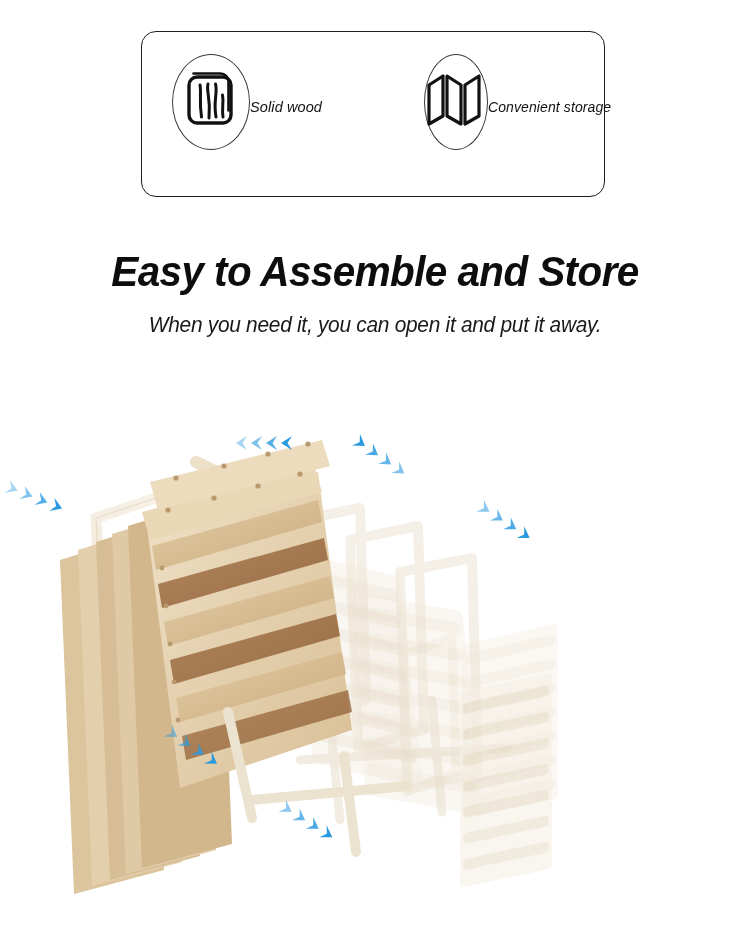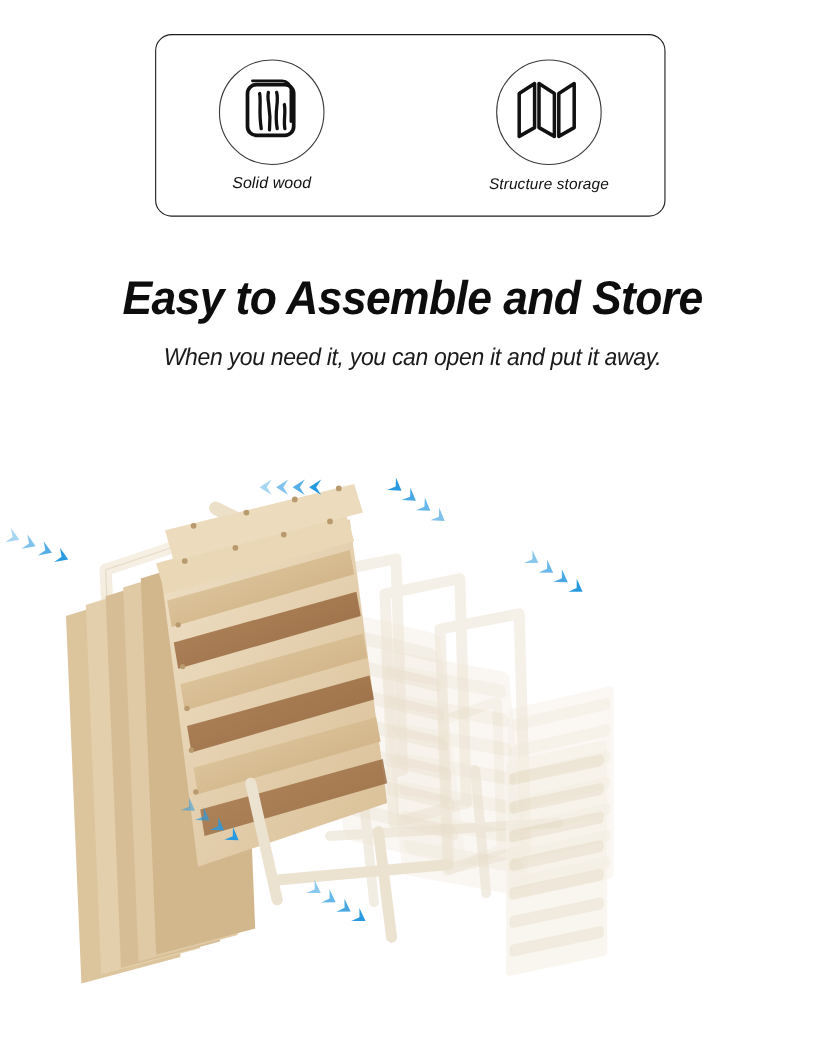--- a/index.html
+++ b/index.html
@@ -13,21 +13,21 @@
   
   .feature-card{
     position:absolute;left:141px;top:31px;width:464px;height:166px;
     border:1.6px solid #1d1d1d;border-radius:15px;background:#fff;
     box-sizing:border-box;
   }
   .features{
     display:flex;justify-content:space-between;align-items:flex-start;
     padding:22px 30px 0 30px;box-sizing:border-box;height:100%;
   }
-  .feature{display:flex;flex-direction:column;align-items:center;width:150px;}
+  .feature{display:flex;flex-direction:row;align-items:center;width:150px;}
   .circle{
     width:96px;height:96px;border-radius:50%;
     border:1.4px solid #3a3a3a;background:#fff;
     display:flex;align-items:center;justify-content:center;
     box-sizing:border-box;
   }
   .f-label{
     margin-top:9px;font-style:italic;font-size:14.5px;color:#111;
     letter-spacing:.1px;white-space:nowrap;
   }
@@ -78,21 +78,21 @@
       <div class="feature">
         <div class="circle">
           <span>
             <svg width="62" height="58" viewBox="0 0 62 58">
               <path d="M4 14 L18 5 L18 45 L4 53 Z" fill="none" stroke="#111" stroke-width="3.2" stroke-linejoin="round"></path>
               <path d="M22 5 L36 14 L36 53 L22 45 Z" fill="none" stroke="#111" stroke-width="3.2" stroke-linejoin="round"></path>
               <path d="M40 14 L54 5 L54 45 L40 53 Z" fill="none" stroke="#111" stroke-width="3.2" stroke-linejoin="round"></path>
             </svg>
           </span>
         </div>
-        <div class="f-label">Structure storage</div>
+        <div class="f-label">Convenient storage</div>
       </div>
 
 
     </div>
   </div>
 
   <div class="headline">Easy to Assemble and Store</div>
   <div class="subhead">When you need it, you can open it and put it away.</div>
 
   <div class="stage">

